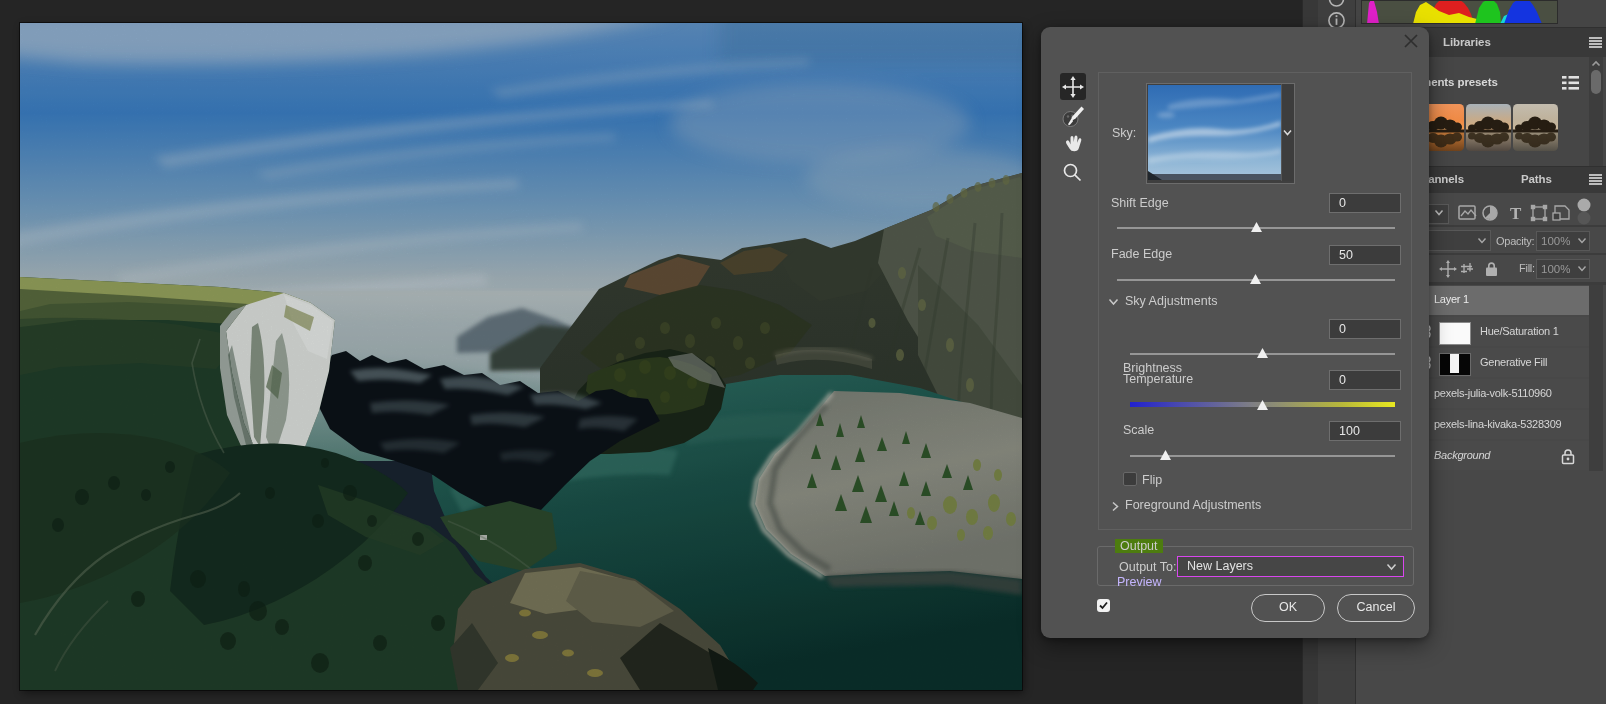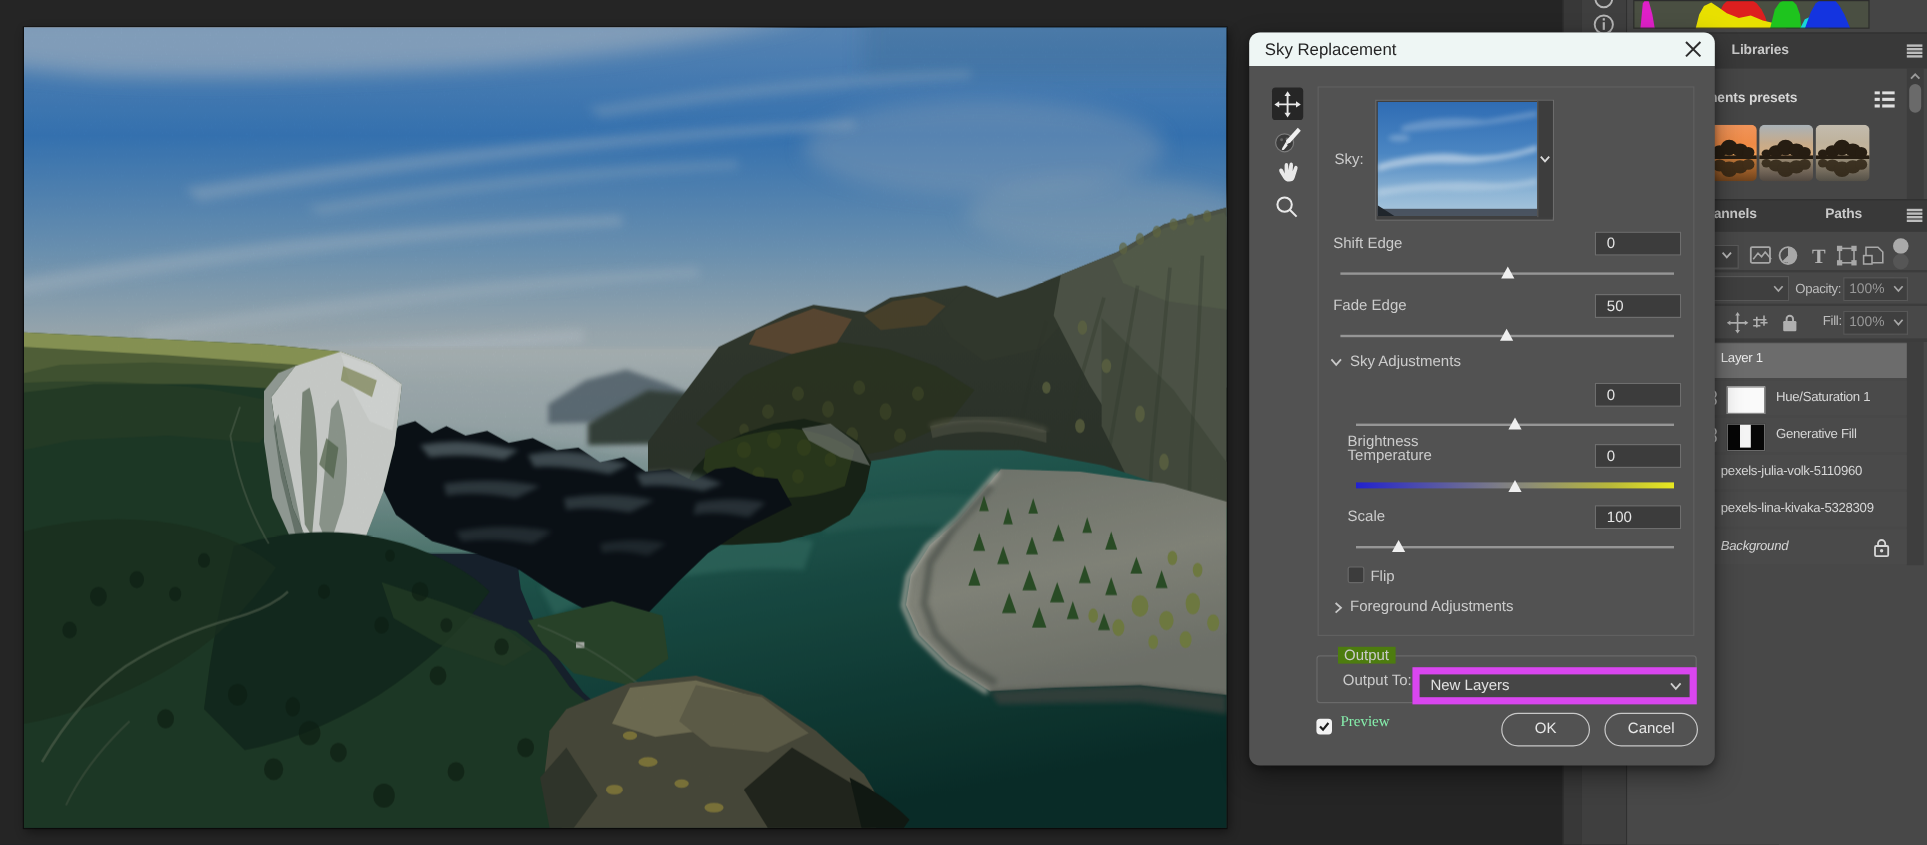--- a/index.html
+++ b/index.html
@@ -579,23 +579,20 @@
 
   <div class="abs lrow" style="left:1356px;top:441px;height:29px;"></div>
   <div class="ltext" style="left:1434px;top:448.5px;font-style:italic;">Background</div>
   <svg class="abs" style="left:1560px;top:448px;width:16px;height:17px" viewBox="0 0 16 17">
     <rect x="2.5" y="7" width="11" height="8.5" rx="1" fill="none" stroke="#d8d8d8" stroke-width="1.5"></rect>
     <path d="M5 7 v-2 a3 3 0 0 1 6 0 v2" fill="none" stroke="#d8d8d8" stroke-width="1.5"></path>
     <circle cx="8" cy="11" r="1.4" fill="#d8d8d8"></circle>
   </svg>
 
   <div class="abs" id="dlg">
-    <div id="dlgtitle">
-      <span>Sky Replacement</span>
-    </div>
     <svg id="dlgx" viewBox="0 0 18 18">
       <path d="M3 3 L15 15 M15 3 L3 15" stroke="#2e2e2e" stroke-width="1.7" fill="none"></path>
     </svg>
 
     <div class="abs" style="left:19px;top:46px;width:26px;height:27px;background:#262626;border-radius:3px;"></div>
     <svg class="abs" style="left:19px;top:46px;width:26px;height:140px" viewBox="0 0 26 140">
 
       <g stroke="#e8e8e8" stroke-width="1.6" fill="#e8e8e8">
         <path d="M13 6 L13 22 M5 14 L21 14" fill="none"></path>
         <path d="M13 3 L10.4 7 L15.6 7 Z" stroke="none"></path>
@@ -698,28 +695,28 @@
     <div class="lbl" style="left:101px;top:446px;">Flip</div>
 
     <svg class="abs" style="left:70px;top:474px;width:8px;height:11px" viewBox="0 0 8 11">
       <path d="M2 1.5 L6.5 5.5 L2 9.5" stroke="#c8c8c8" stroke-width="1.5" fill="none"></path>
     </svg>
     <div class="lbl" style="left:84px;top:471px;">Foreground Adjustments</div>
 
     <div class="abs" style="left:56px;top:519px;width:315px;height:38px;border:1px solid #6a6a6a;border-radius:3px;"></div>
     <div class="lbl" style="left:74px;top:512px;background:#4d7c0f;padding:0 5px;">Output</div>
     <div class="lbl" style="left:78px;top:533px;">Output To:</div>
-    <div class="abs" style="left:136px;top:529px;width:225px;height:19px;background:#464646;border:6px solid #d946ef;text-align:center;">
+    <div class="abs" style="left:136px;top:529px;width:225px;height:19px;background:#464646;border:1px solid #d946ef;text-align:center;">
       <span style="position:absolute;left:9px;top:2px;font-size:12.5px;color:#e2e2e2;">New Layers</span>
       <svg style="position:absolute;right:6px;top:6px;width:11px;height:8px" viewBox="0 0 11 8">
         <path d="M1.5 1.5 L5.5 6 L9.5 1.5" stroke="#cfcfcf" stroke-width="1.5" fill="none"></path>
       </svg>
     </div>
 
     <div class="abs" style="left:56px;top:572px;width:13px;height:13px;background:#f2f2f2;border-radius:3px;">
       <svg style="position:absolute;left:1px;top:1px;width:11px;height:11px" viewBox="0 0 11 11">
         <path d="M2 5.5 L4.5 8 L9 2.5" stroke="#1c1c1c" stroke-width="1.8" fill="none"></path>
       </svg>
     </div>
-    <div class="lbl" style="left:76px;top:567px;color:#86efac;font-family:Liberation Serif, serif;">Preview</div>
+    <div class="lbl" style="left:76px;top:548px;color:#c4b5fd;">Preview</div>
     <div class="pill" style="left:210px;top:567px;width:72px;">OK</div>
     <div class="pill" style="left:296px;top:567px;width:76px;">Cancel</div>
   </div>
 
 </body></html>

